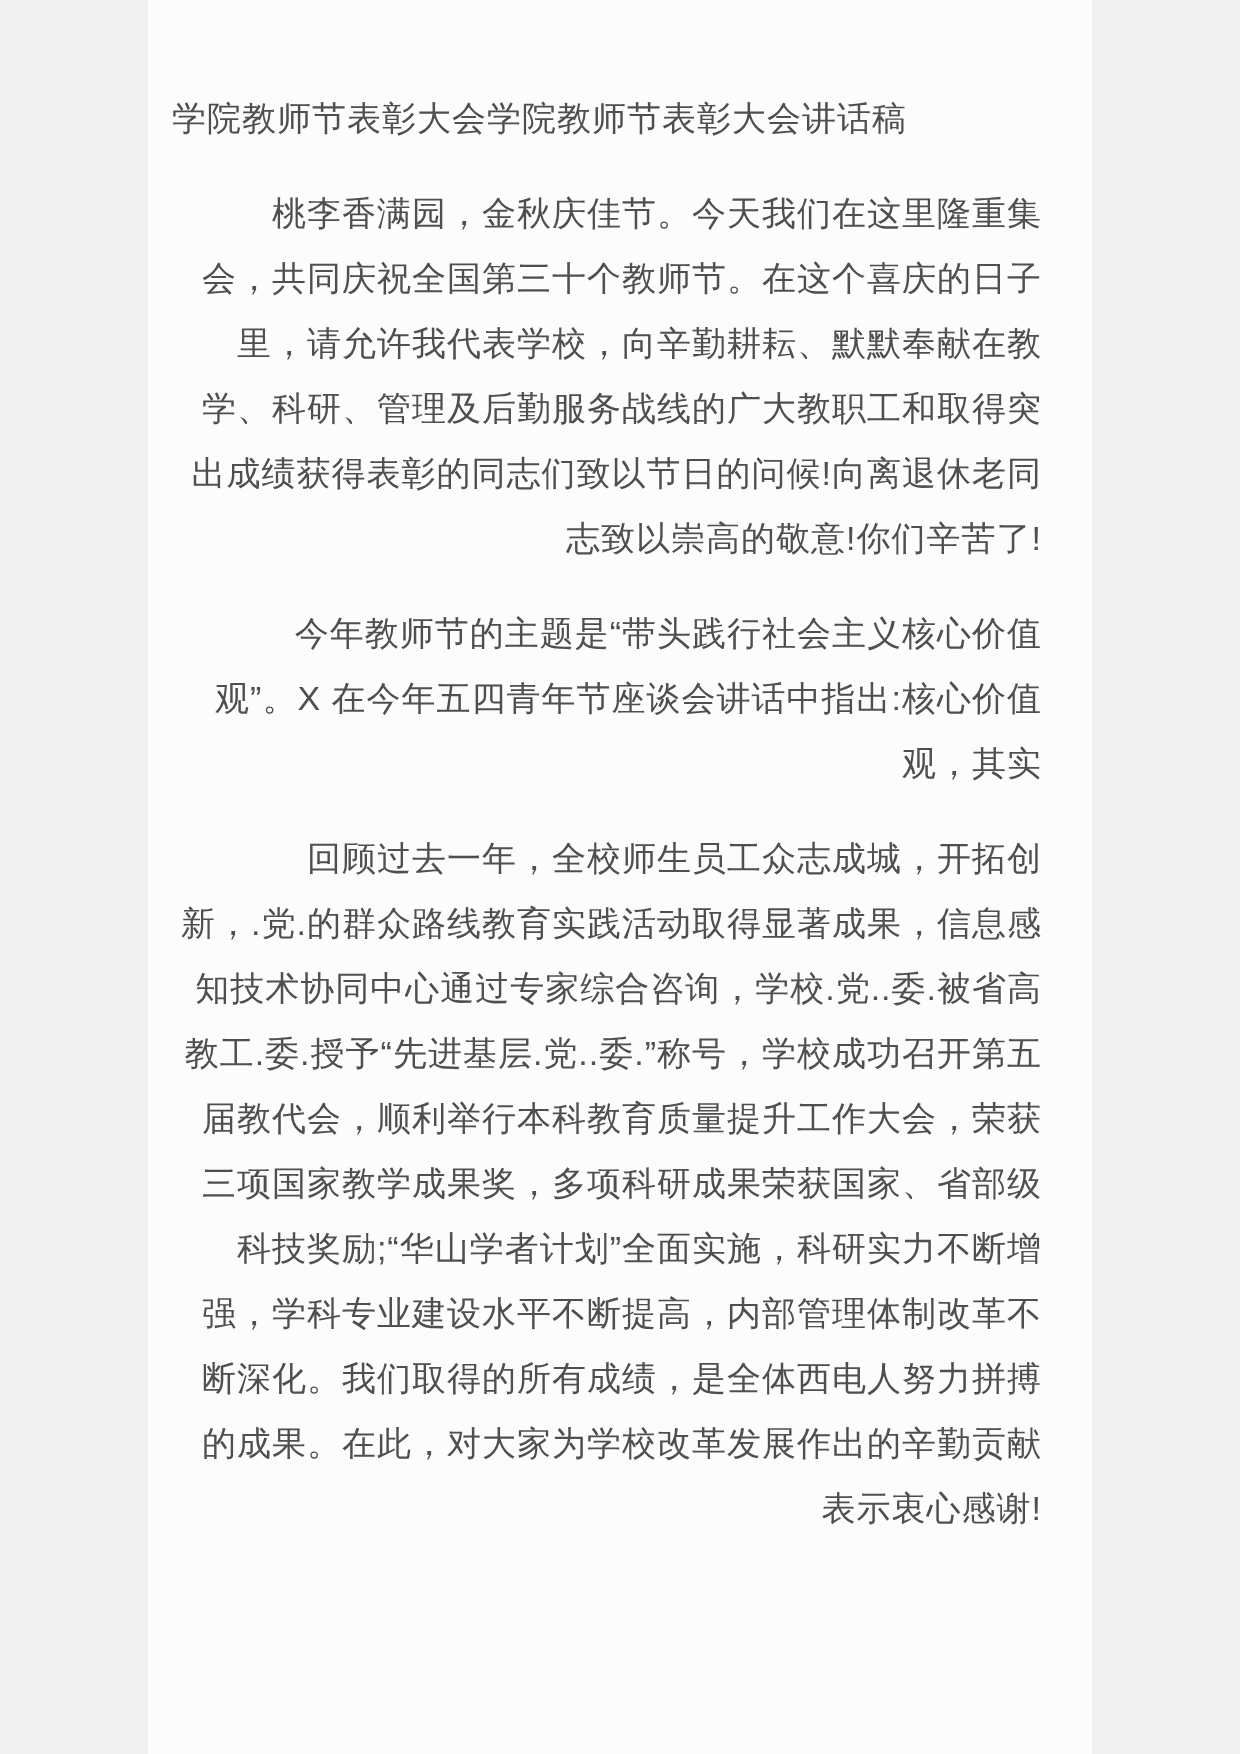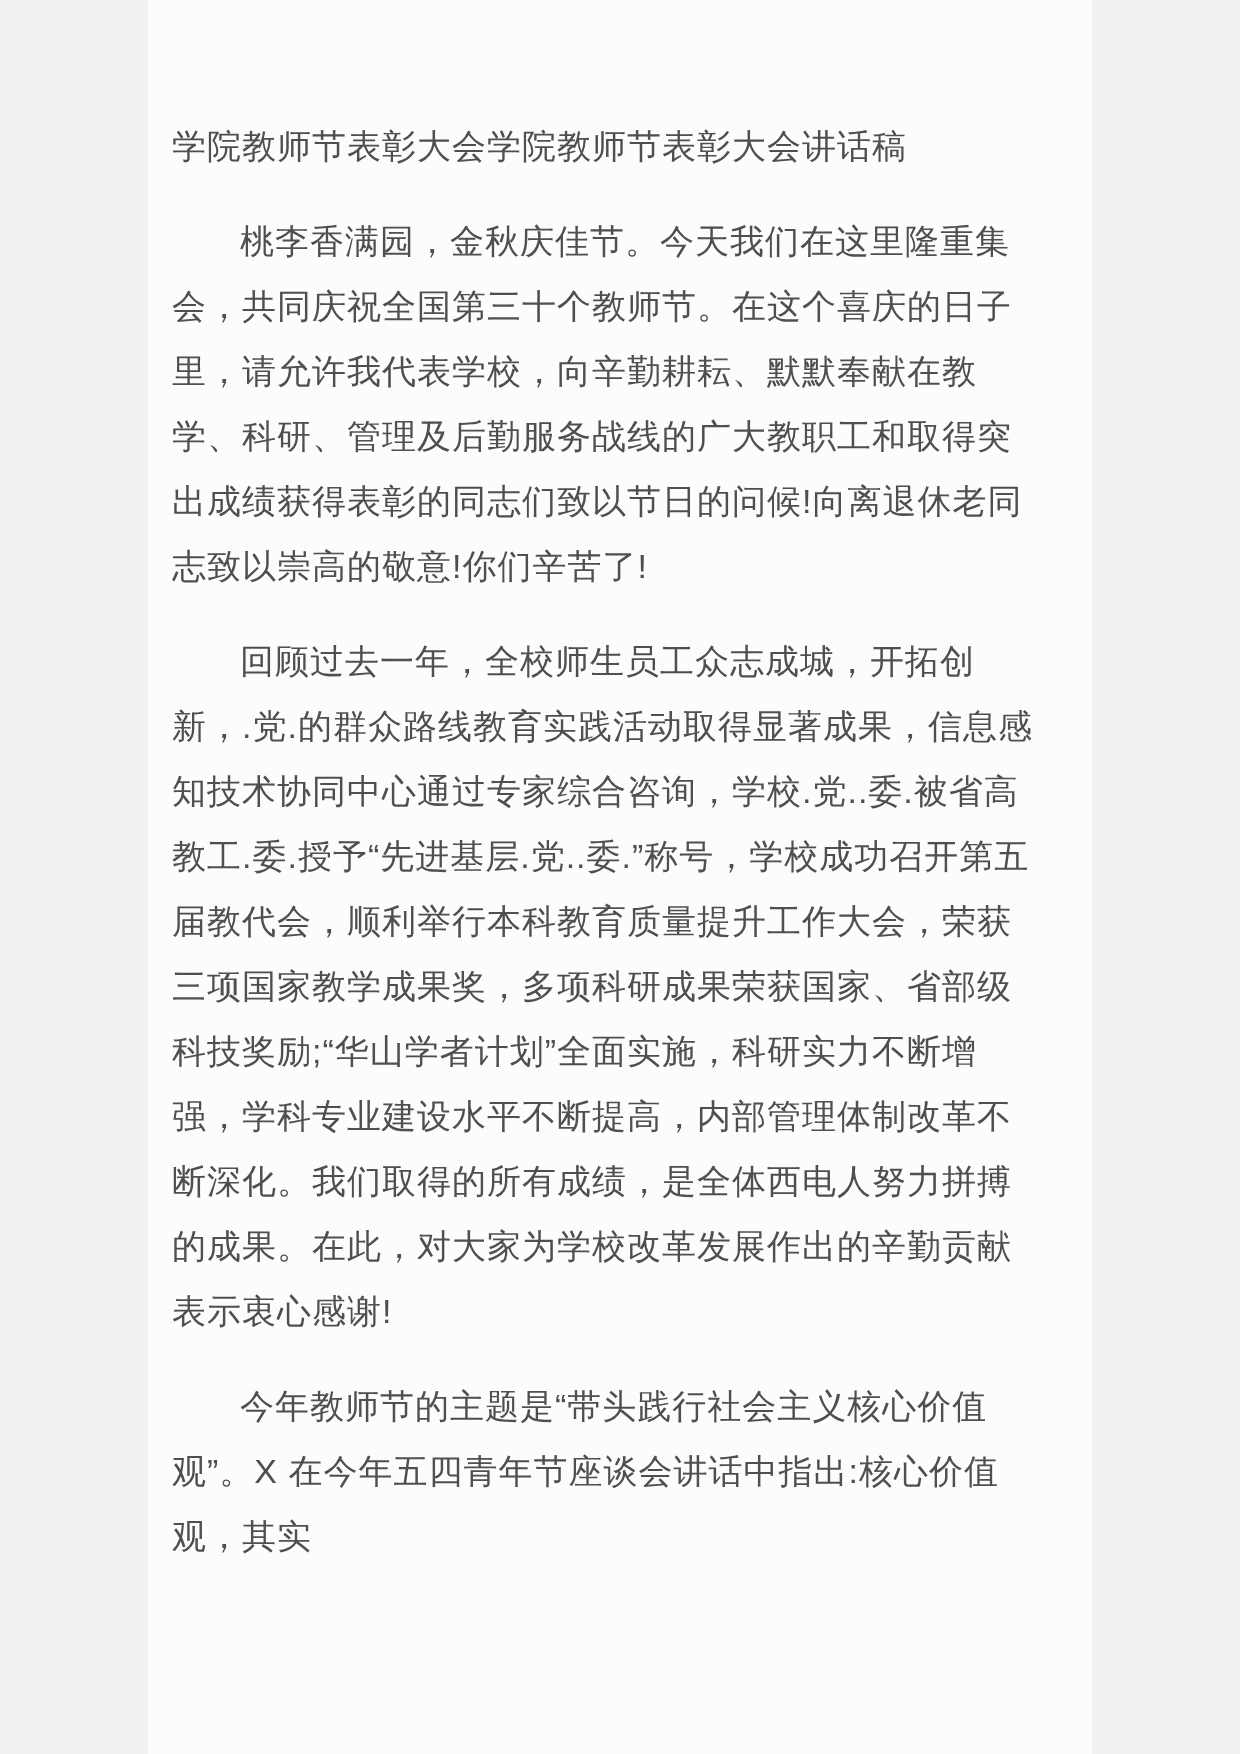--- a/index.html
+++ b/index.html
@@ -12,41 +12,42 @@
     background: var(--surround-bg, #f1f1f1);
     font-family: "Liberation Sans", sans-serif;
     overflow: hidden;
   }
   .page {
     width: 944px;
     height: 1754px;
     margin: 0 auto;
     background: var(--page-bg, #fcfcfc);
     box-sizing: border-box;
-    padding: 114px 50px 0 24px;
+    padding: 86px 50px 0 24px;
   }
   .doc-title,
   .salutation,
   .para {
     font-size: 34px;
     line-height: 65px;
     letter-spacing: 1px;
     font-weight: 400;
     color: var(--text-color, #4f4f4f);
     margin: 0 0 30px 0;
     text-align: left;
     word-break: normal;
   }
   .para {
     text-indent: 2em;
+    text-align: right;
   }
 </style>
 </head>
 <body>
 
 <div class="page">
   <div class="content">
     <div class="doc-title">学院教师节表彰大会学院教师节表彰大会讲话稿</div>
     <p class="para">桃李香满园，金秋庆佳节。今天我们在这里隆重集会，共同庆祝全国第三十个教师节。在这个喜庆的日子里，请允许我代表学校，向辛勤耕耘、默默奉献在教学、科研、管理及后勤服务战线的广大教职工和取得突出成绩获得表彰的同志们致以节日的问候!向离退休老同志致以崇高的敬意!你们辛苦了!</p>
+    <p class="para">今年教师节的主题是“带头践行社会主义核心价值观”。X 在今年五四青年节座谈会讲话中指出:核心价值观，其实</p>
     <p class="para">回顾过去一年，全校师生员工众志成城，开拓创新，.党.的群众路线教育实践活动取得显著成果，信息感知技术协同中心通过专家综合咨询，学校.党..委.被省高教工.委.授予“先进基层.党..委.”称号，学校成功召开第五届教代会，顺利举行本科教育质量提升工作大会，荣获三项国家教学成果奖，多项科研成果荣获国家、省部级科技奖励;“华山学者计划”全面实施，科研实力不断增强，学科专业建设水平不断提高，内部管理体制改革不断深化。我们取得的所有成绩，是全体西电人努力拼搏的成果。在此，对大家为学校改革发展作出的辛勤贡献表示衷心感谢!</p>
-    <p class="para">今年教师节的主题是“带头践行社会主义核心价值观”。X 在今年五四青年节座谈会讲话中指出:核心价值观，其实</p>
   </div>
 </div>
 
 </body></html>

